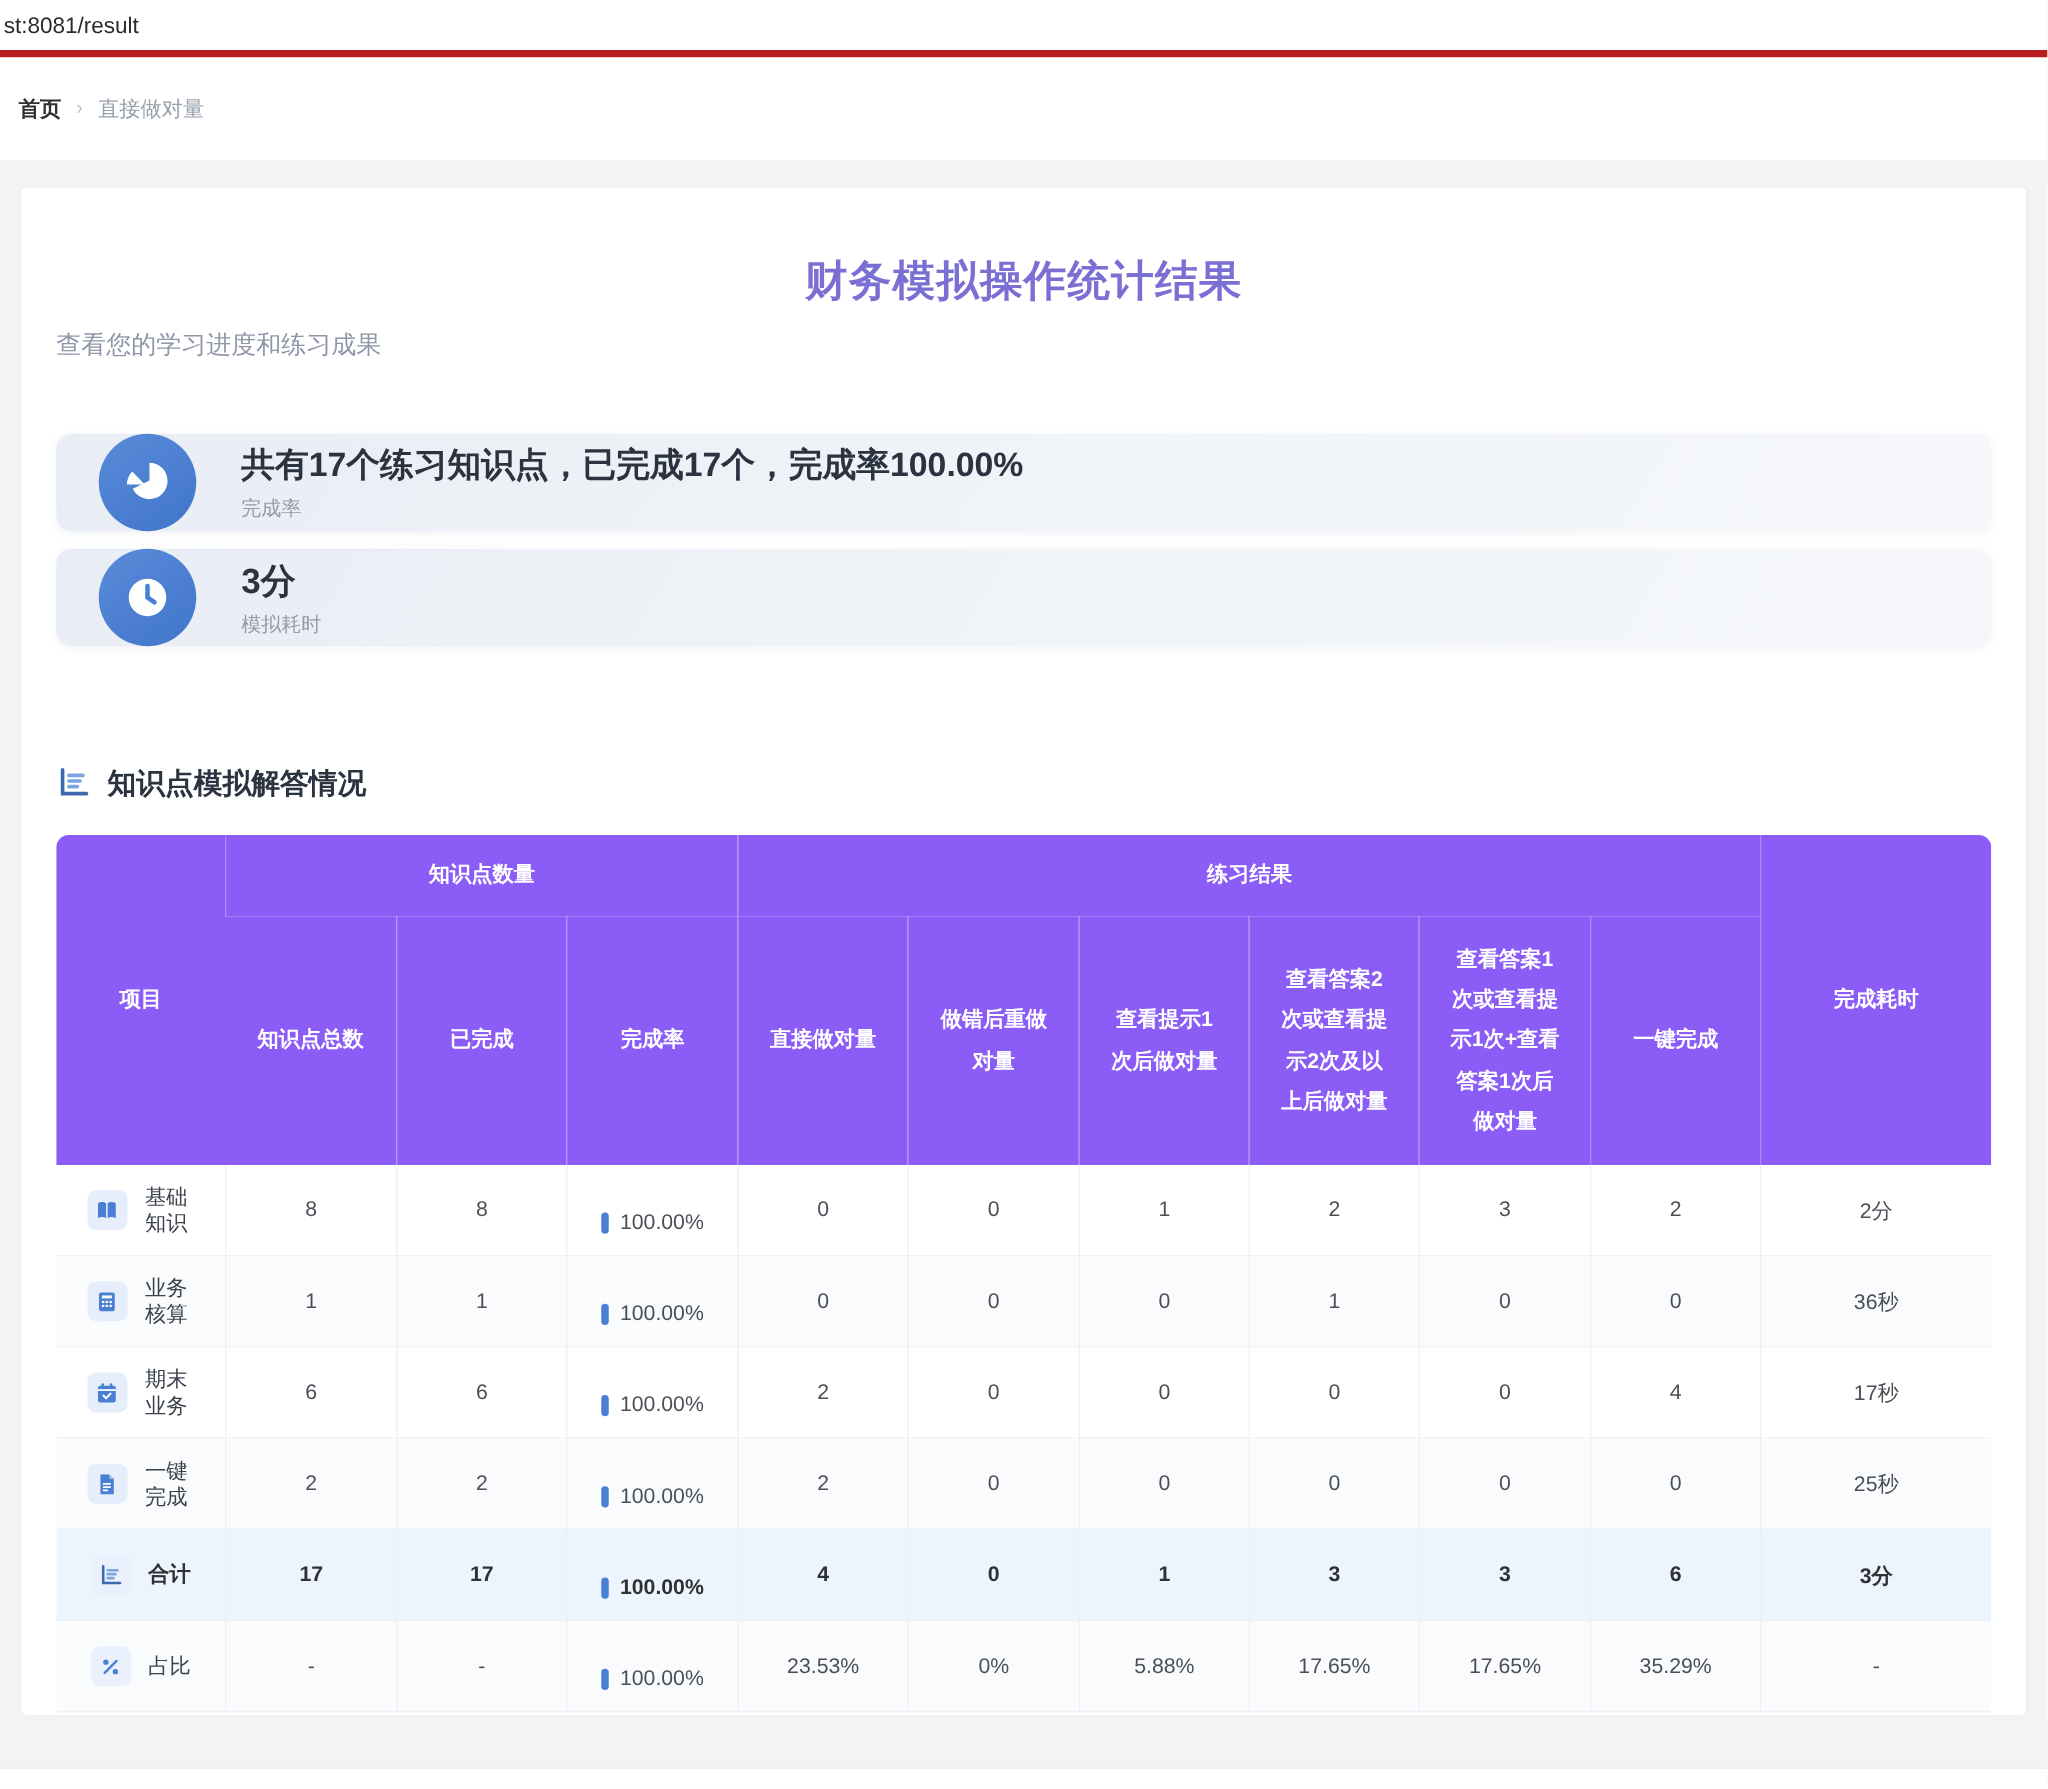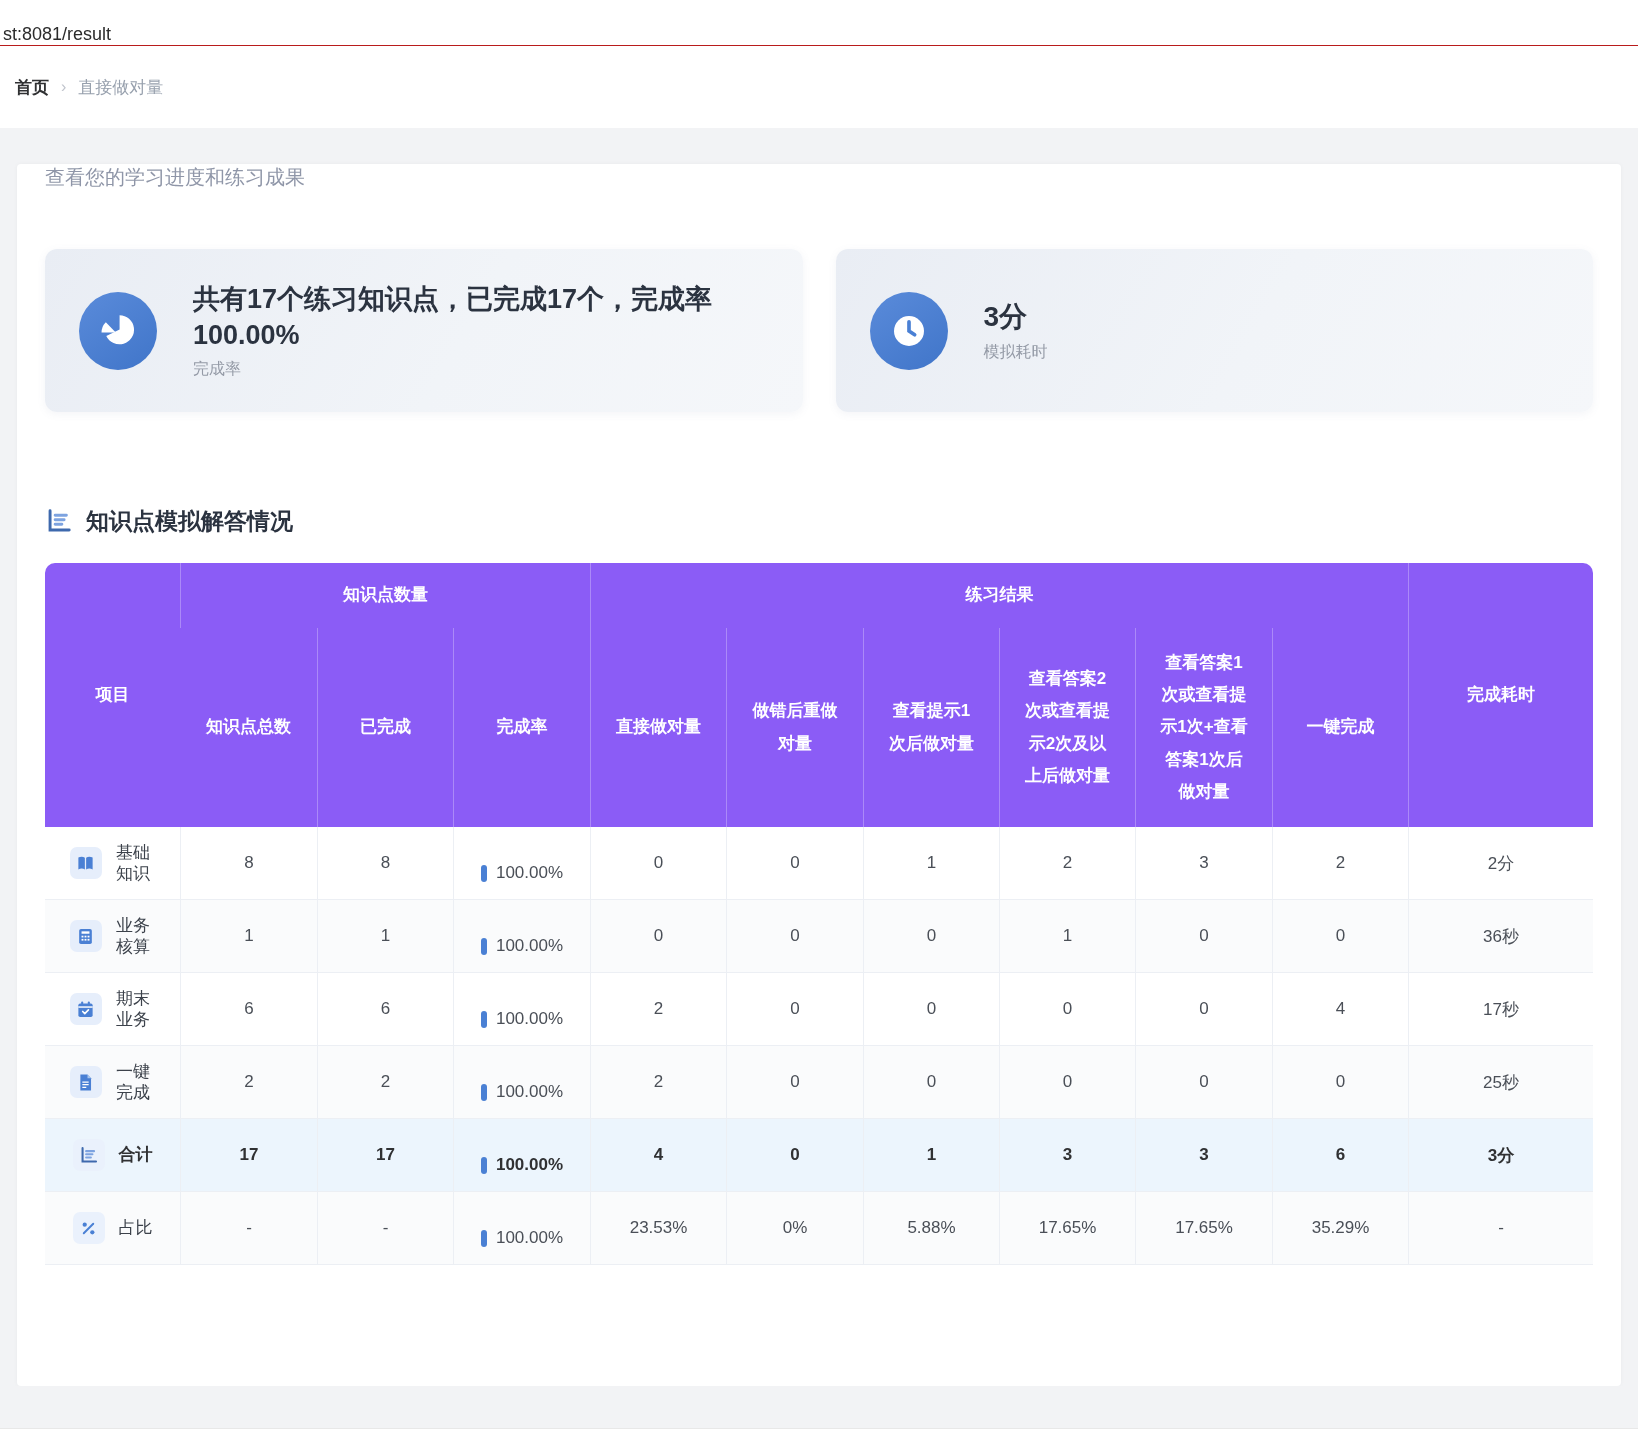--- a/index.html
+++ b/index.html
@@ -3,22 +3,22 @@
 <meta charset="utf-8">
 <style>
   * { margin:0; padding:0; box-sizing:border-box; }
   html,body { width:1638px; height:1431px; }
   body {
     font-family:"Liberation Sans","DejaVu Sans",sans-serif;
     background:#f2f3f5; color:#303133; overflow:hidden;
   }
   
   .url-bar {
-    height:46px; background:#ffffff; border-bottom:1px solid #b91c1c;
-    display:flex; align-items:flex-end; padding-left:3px;
+    height:46px; background:#ffffff; border-bottom:6px solid #b91c1c;
+    display:flex; align-items:center; padding-left:3px;
     font-size:18px; color:#2b2b2b;
   }
   .breadcrumb-bar {
     height:82px; background:#ffffff; display:flex; align-items:center;
     padding-left:15px; font-size:17px;
   }
   .breadcrumb-home { font-weight:bold; color:#303133; cursor:pointer; }
   .breadcrumb-sep { color:#c0c4cc; margin:0 12px; font-size:16px; }
   .breadcrumb-current { color:#97a0ad; }
   .gap { height:22px; background:#f2f3f5; }
@@ -28,21 +28,21 @@
     height:1222px; padding:0 28px; box-shadow:0 0 4px rgba(0,0,0,0.04);
   }
   .page-title {
     padding-top:52px; text-align:center; font-size:34px; font-weight:bold;
     color:#7b6fd4; letter-spacing:1px;
   }
   .page-subtitle {
     margin-top:14px; text-align:left; font-size:20px; color:#8f96a8;
   }
   
-  .stats-row { display:flex; gap:33px; margin-top:58px; }
+  .stats-row { display:flex; gap:14px; margin-top:58px;flex-direction:column; }
   .stat-card {
     flex:1; height:163px; border-radius:12px;
     background:linear-gradient(120deg,#e9edf4 0%,#f1f4f8 55%,#f5f7fa 100%);
     box-shadow:0 2px 8px rgba(100,120,150,0.08);
     display:flex; align-items:center; padding-left:34px;
   }
   .stat-icon-circle {
     width:78px; height:78px; border-radius:50%;
     background:linear-gradient(145deg,#5a8bda,#4075c9);
     display:flex; align-items:center; justify-content:center; flex:none;
@@ -103,20 +103,21 @@
 <div class="breadcrumb-bar">
   <span class="breadcrumb-home">首页</span>
   <span class="breadcrumb-sep">›</span>
   <span class="breadcrumb-current">直接做对量</span>
 </div>
 
 <div class="gap"></div>
 
 <div class="main-card">
 
+  <div class="page-title">财务模拟操作统计结果</div>
   <div class="page-subtitle">查看您的学习进度和练习成果</div>
 
   <div class="stats-row">
 
     <div class="stat-card">
       <div class="stat-icon-circle">
         <svg width="38" height="38" viewBox="0 0 24 24">
           <path d="M13 11 V2 a9.2 9.2 0 1 1 -8.4 13.1 Z" fill="#ffffff"></path>
           <path d="M10.6 13 H1.6 a9.2 9.2 0 0 1 2.7 -6.6 Z" fill="#ffffff"></path>
         </svg>

